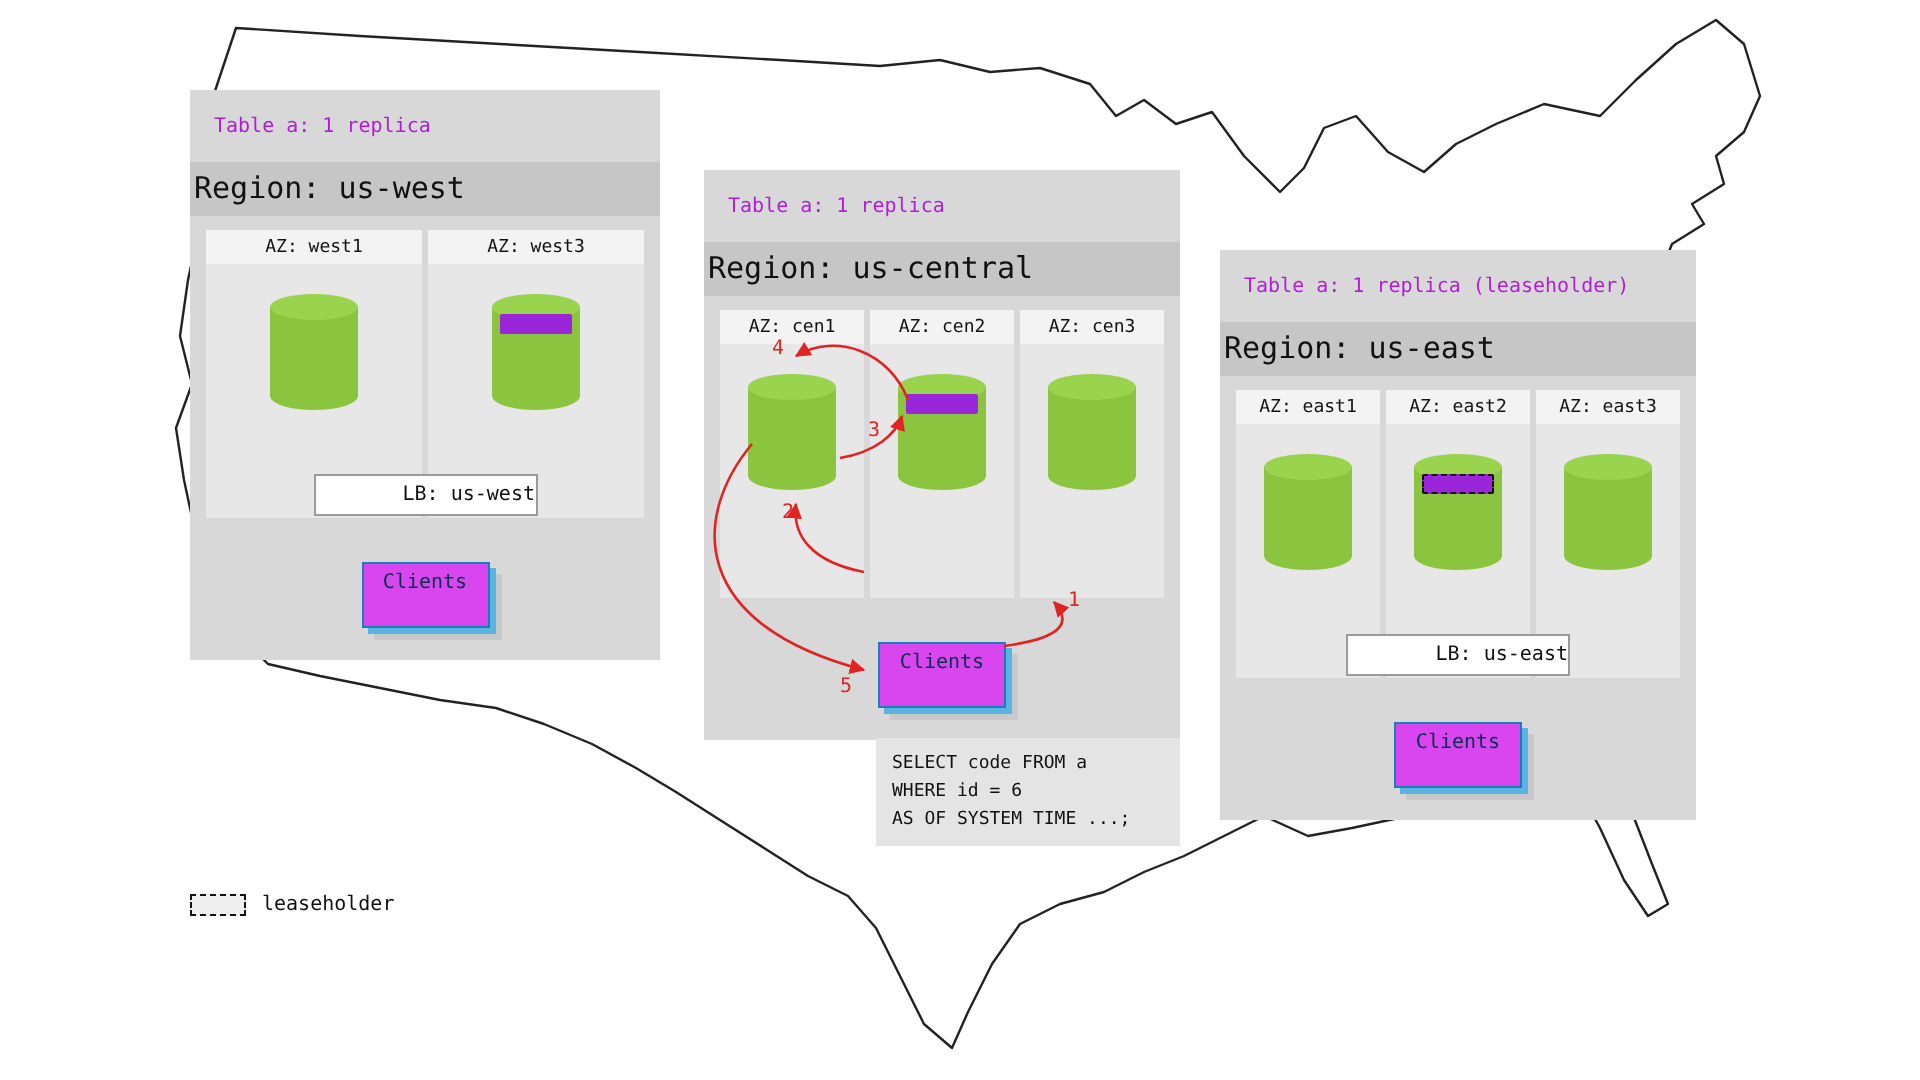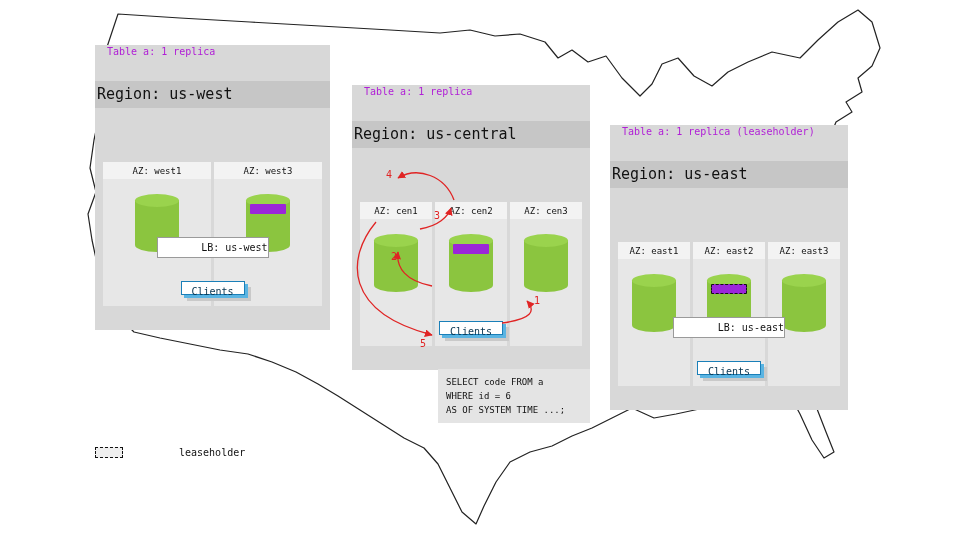--- a/index.html
+++ b/index.html
@@ -5,47 +5,47 @@
   * { margin:0; padding:0; box-sizing:border-box; }
   html,body { width:960px; height:540px; }
   body {
     position:relative; background:#ffffff; overflow:hidden;
     font-family:"DejaVu Sans Mono","Liberation Mono",monospace;
     color:#111;
   }
   #us-map { position:absolute; left:0; top:0; z-index:1; }
 
   .panel { position:absolute; background:#d8d8d8; z-index:3; }
-  .table-label { position:absolute; left:12px; top:1px; font-size:10px; color:#b01fd6; white-space:nowrap; }
+  .table-label { position:absolute; left:12px; top:13px; font-size:10px; color:#b01fd6; white-space:nowrap; }
   .region-bar { position:absolute; left:0; right:0; top:36px; height:27px; background:#c6c6c6;
                 font-size:15px; line-height:27px; padding-left:2px; }
-  .az-row { position:absolute; left:8px; right:8px; top:70px; height:144px; display:flex; gap:3px;margin-top:47px; }
+  .az-row { position:absolute; left:8px; right:8px; top:70px; height:144px; display:flex; gap:3px; }
   .az-col { flex:1; background:#e7e7e7; display:flex; flex-direction:column; align-items:center; }
   .az-label { width:100%; text-align:center; background:#f3f3f3; font-size:9px; padding:4px 0 3px; }
   .cyl { position:relative; width:44px; height:58px; margin-top:15px; }
   .cyl-top { position:absolute; top:0; left:0; width:100%; height:13px; border-radius:50%; background:#9ad34d; z-index:2; }
   .cyl-body { position:absolute; top:6px; left:0; width:100%; height:52px; background:#8bc53f;
               border-radius:0 0 22px 22px / 0 0 7px 7px; }
   .band { position:absolute; left:4px; top:10px; width:36px; height:10px; background:#9b26d9; z-index:4; border-radius:1px; }
   .band.dashed { border:1.5px dashed #111; }
   .lb-box { position:absolute; left:50%; transform:translateX(-50%); top:192px; width:112px; height:21px;
             background:#ffffff; border:1px solid #9a9a9a; font-size:10px; text-align:right; line-height:19px; white-space:nowrap; }
-  .clients { position:absolute; left:50%; transform:translateX(-50%); top:236px; width:64px; height:14px;
-             background:#ffffff; border:1px solid #1a7fb8; color:#06334f; font-size:10px; text-align:center;
+  .clients { position:absolute; left:50%; transform:translateX(-50%); top:236px; width:64px; height:33px;
+             background:#d946ef; border:1px solid #1a7fb8; color:#06334f; font-size:10px; text-align:center;
              line-height:20px; box-shadow:3px 3px 0 #5ab4e2, 6px 6px 0 #c9c9c9; }
 
   .sql-box { position:absolute; left:438px; top:369px; width:152px; height:54px; background:#e4e4e4;
              z-index:3; font-size:9px; line-height:14px; padding:6px 0 0 8px; }
 
   #arrows { position:absolute; left:0; top:0; z-index:5; pointer-events:none; }
   .step-num { position:absolute; z-index:6; color:#e02424; font-size:10px; }
 
   .legend { position:absolute; left:95px; top:447px; z-index:3; display:flex; align-items:center; gap:8px; }
   .legend-swatch { width:28px; height:11px; background:#efefef; border:1.5px dashed #111; }
-  .legend-label { font-size:10px;margin-left:48px; }
+  .legend-label { font-size:10px; }
 </style>
 </head>
 <body>
 
 <svg id="us-map" width="960" height="540" viewBox="0 0 960 540">
   <path d="M 118,14 L 180,18 L 250,22 L 320,26 L 390,30 L 440,33
            L 470,30 L 495,36 L 520,34 L 545,42
            L 558,58 L 572,50 L 588,62 L 606,56
            L 622,78 L 640,96 L 652,84 L 662,64
            L 678,58 L 694,76 L 712,86 L 728,72

